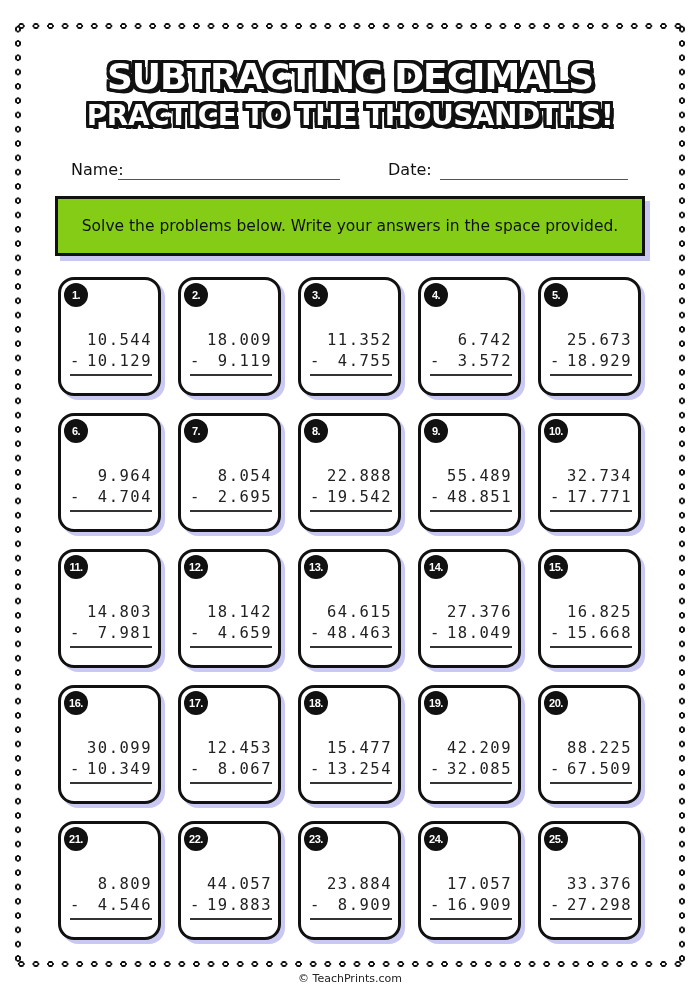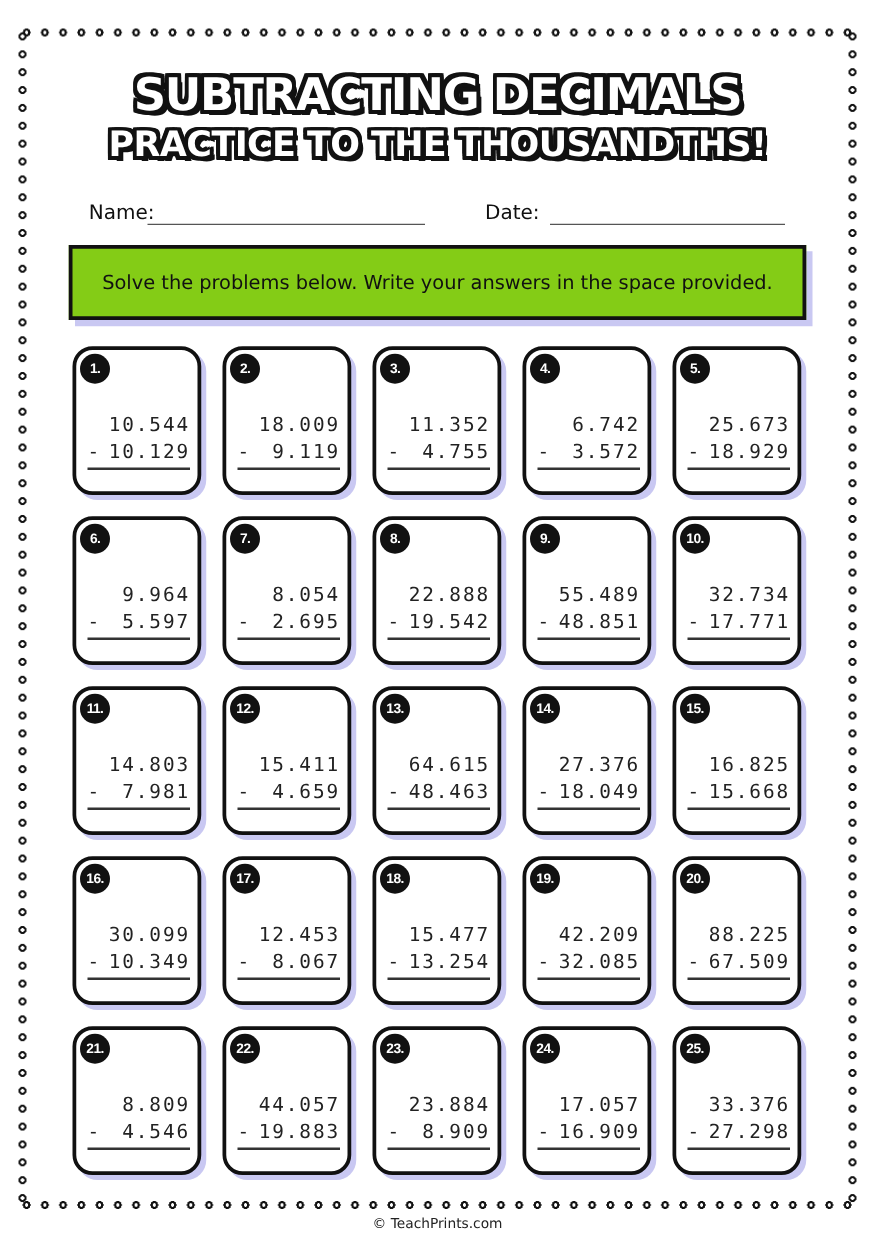--- a/index.html
+++ b/index.html
@@ -156,21 +156,21 @@
         <div class="row-top">25.673</div>
         <div class="row-bottom"><span class="minus">-</span><span class="subtrahend">18.929</span></div>
         <div class="answer-line"></div>
       </div>
       <div style="position:absolute;left:8px;right:8px;top:86px;bottom:6px;"></div>
     </div>
     <div class="card">
       <div class="badge">6.</div>
       <div class="problem">
         <div class="row-top">9.964</div>
-        <div class="row-bottom"><span class="minus">-</span><span class="subtrahend">5.597</span></div>
+        <div class="row-bottom"><span class="minus">-</span><span class="subtrahend">4.704</span></div>
         <div class="answer-line"></div>
       </div>
       <div style="position:absolute;left:8px;right:8px;top:86px;bottom:6px;"></div>
     </div>
     <div class="card">
       <div class="badge">7.</div>
       <div class="problem">
         <div class="row-top">8.054</div>
         <div class="row-bottom"><span class="minus">-</span><span class="subtrahend">2.695</span></div>
         <div class="answer-line"></div>
@@ -209,21 +209,21 @@
       <div class="problem">
         <div class="row-top">14.803</div>
         <div class="row-bottom"><span class="minus">-</span><span class="subtrahend">7.981</span></div>
         <div class="answer-line"></div>
       </div>
       <div style="position:absolute;left:8px;right:8px;top:86px;bottom:6px;"></div>
     </div>
     <div class="card">
       <div class="badge">12.</div>
       <div class="problem">
-        <div class="row-top">15.411</div>
+        <div class="row-top">18.142</div>
         <div class="row-bottom"><span class="minus">-</span><span class="subtrahend">4.659</span></div>
         <div class="answer-line"></div>
       </div>
       <div style="position:absolute;left:8px;right:8px;top:86px;bottom:6px;"></div>
     </div>
     <div class="card">
       <div class="badge">13.</div>
       <div class="problem">
         <div class="row-top">64.615</div>
         <div class="row-bottom"><span class="minus">-</span><span class="subtrahend">48.463</span></div>

